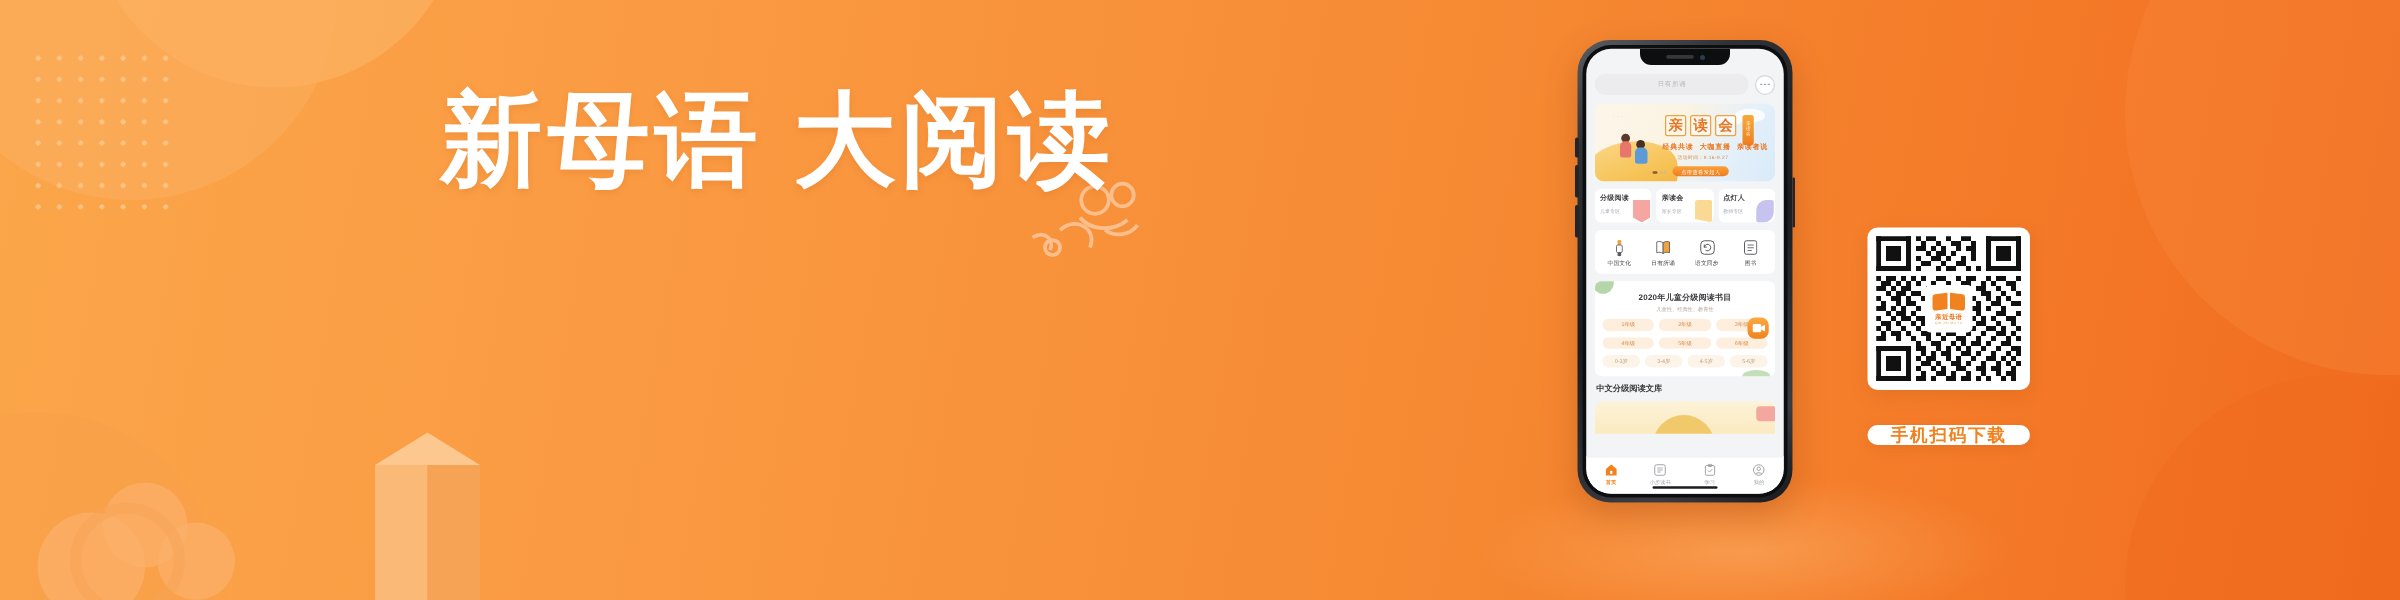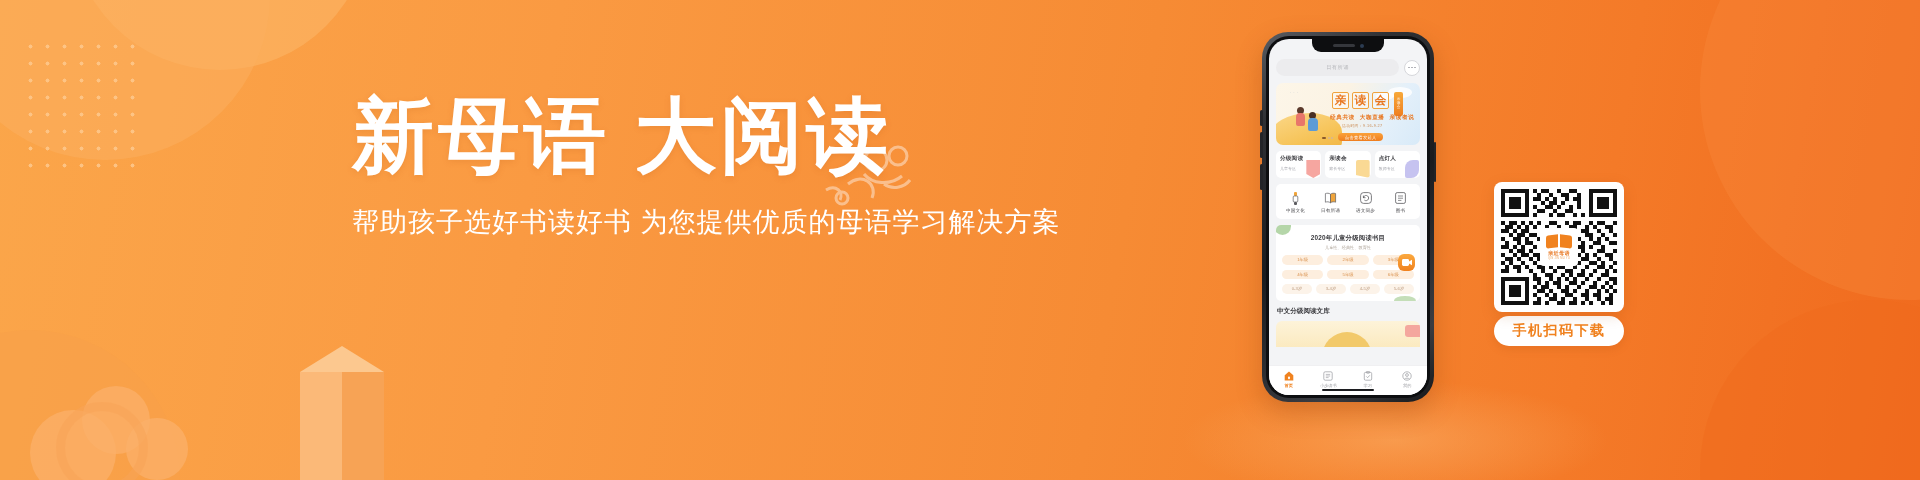--- a/index.html
+++ b/index.html
@@ -105,21 +105,21 @@
   
   .phone-shadow {
     left:1180px; top:380px;
     width:430px; height:120px;
     border-radius:50%;
     background:radial-gradient(ellipse at center,#fbb068 0%,rgba(251,176,104,0) 70%);
     opacity:.55;
   }
 
   
-  .copy { position:absolute; left:352px; top:96px; width:680px; }
+  .copy { position:absolute; left:352px; top:72px; width:680px; }
 
   .headline {
     font-family:"Liberation Serif","DejaVu Serif",serif;
     font-weight:700;
     font-size:82px;
     line-height:1;
     color:#ffffff;
     letter-spacing:4px;
     white-space:nowrap;
     text-shadow:0 2px 6px rgba(190,90,20,.18);
@@ -370,24 +370,24 @@
     padding:2px;
   }
   .qrlogo .bk { display:flex; gap:1.5px; }
   .qrlogo .bk i { display:block; width:12px;height:13px; background:#f0821f; }
   .qrlogo .bk i:first-child { border-radius:2px 0 0 3px; transform:skewY(-7deg); }
   .qrlogo .bk i:last-child { border-radius:0 2px 3px 0; transform:skewY(7deg); }
   .qrlogo .nm { font-size:5.2px; color:#e8761f; font-weight:700; letter-spacing:.3px; margin-top:2px; }
   .qrlogo .en { font-size:2.6px; color:#eda45e; letter-spacing:.3px; }
 
   .dlbtn {
-    margin-top:4px;
-    width:130px; height:30px;
+    margin-top:28px;
+    width:130px; height:16px;
     background:#ffffff; border-radius:15px;
-    display:flex; align-items:center; justify-content:center;
+    display:flex; align-items:flex-start; justify-content:center;
     box-shadow:0 3px 10px rgba(160,70,10,.16);
     cursor:pointer;
   }
   .dlbtn span { font-size:14px; color:#f0821f; font-weight:700; letter-spacing:1.5px; }
 </style>
 </head>
 <body>
 
 <div class="banner">
 
@@ -418,21 +418,20 @@
         <circle cx="80" cy="16" r="9"></circle>
       <path d="M46 34c8 10 26 12 38 2M66 44c8 6 20 4 26-4"></path>
       <circle cx="24" cy="58" r="6"></circle>
     </svg>
   </div>
 
   <div class="deco phone-shadow"></div>
 
   <div class="copy">
     <div class="headline">新母语 大阅读</div>
-    <div class="tagline">帮助孩子选好书读好书 为您提供优质的母语学习解决方案</div>
   </div>
 
   <div class="phone">
     <div class="side-btn l1"></div>
     <div class="side-btn l2"></div>
     <div class="side-btn l3"></div>
     <div class="side-btn r1"></div>
 
     <div class="bezel">
       <div class="screen">

